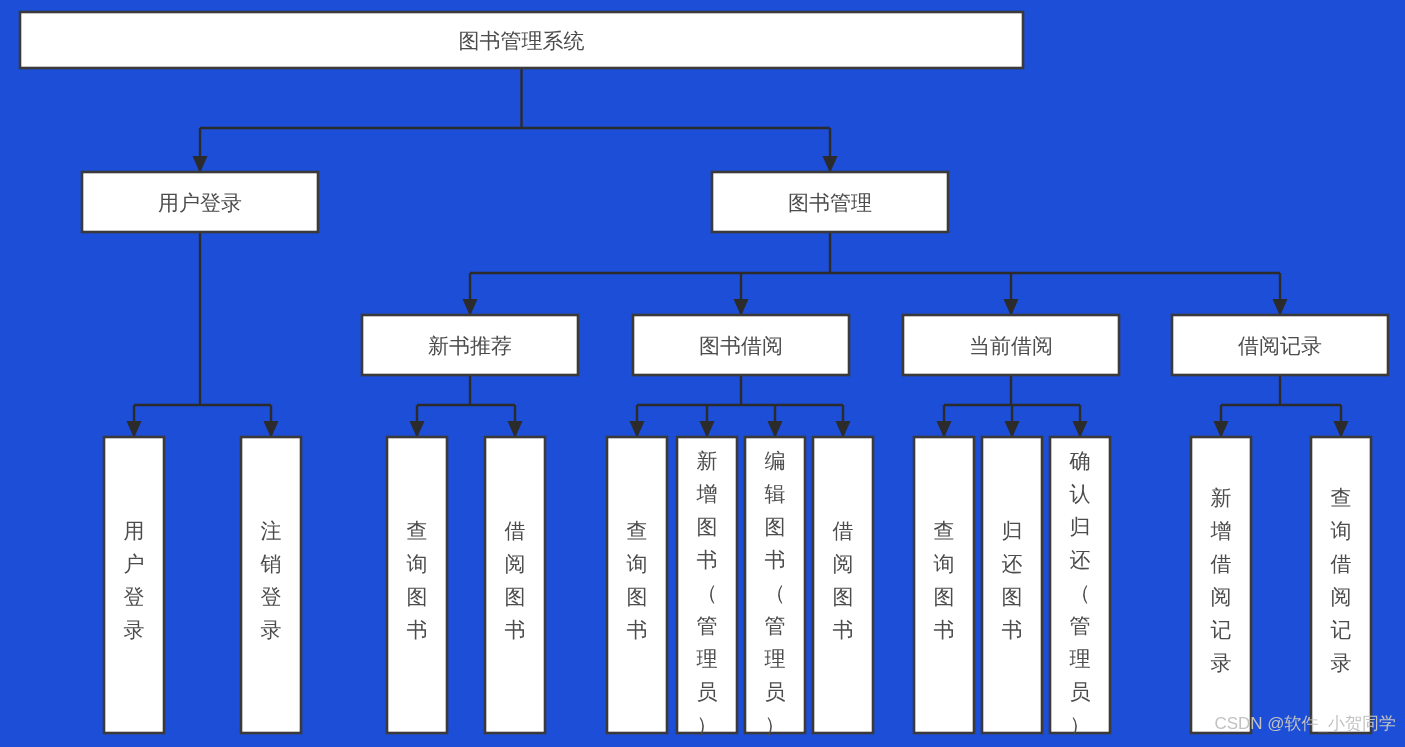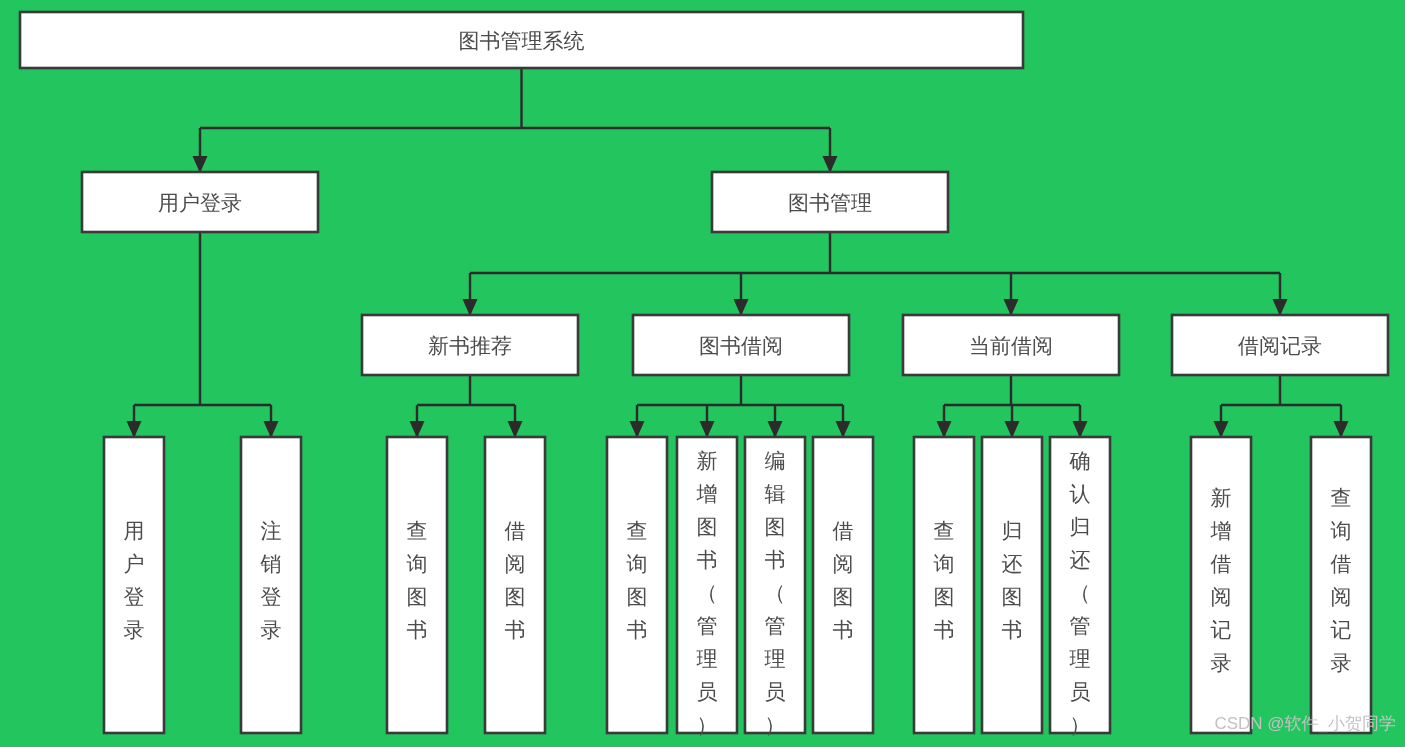--- a/index.html
+++ b/index.html
@@ -10,21 +10,21 @@
   body {
     width: 1405px;
     height: 747px;
     font-family: "Liberation Sans", "DejaVu Sans", sans-serif;
     overflow: hidden;
   }
   #diagram-root {
     position: relative;
     width: 1405px;
     height: 747px;
-    background: #22c55e;
+    background: #1d4ed8;
   }
   svg#diagram-svg {
     position: absolute;
     top: 0;
     left: 0;
     width: 1405px;
     height: 747px;
     display: block;
   }
   .node-rect {

